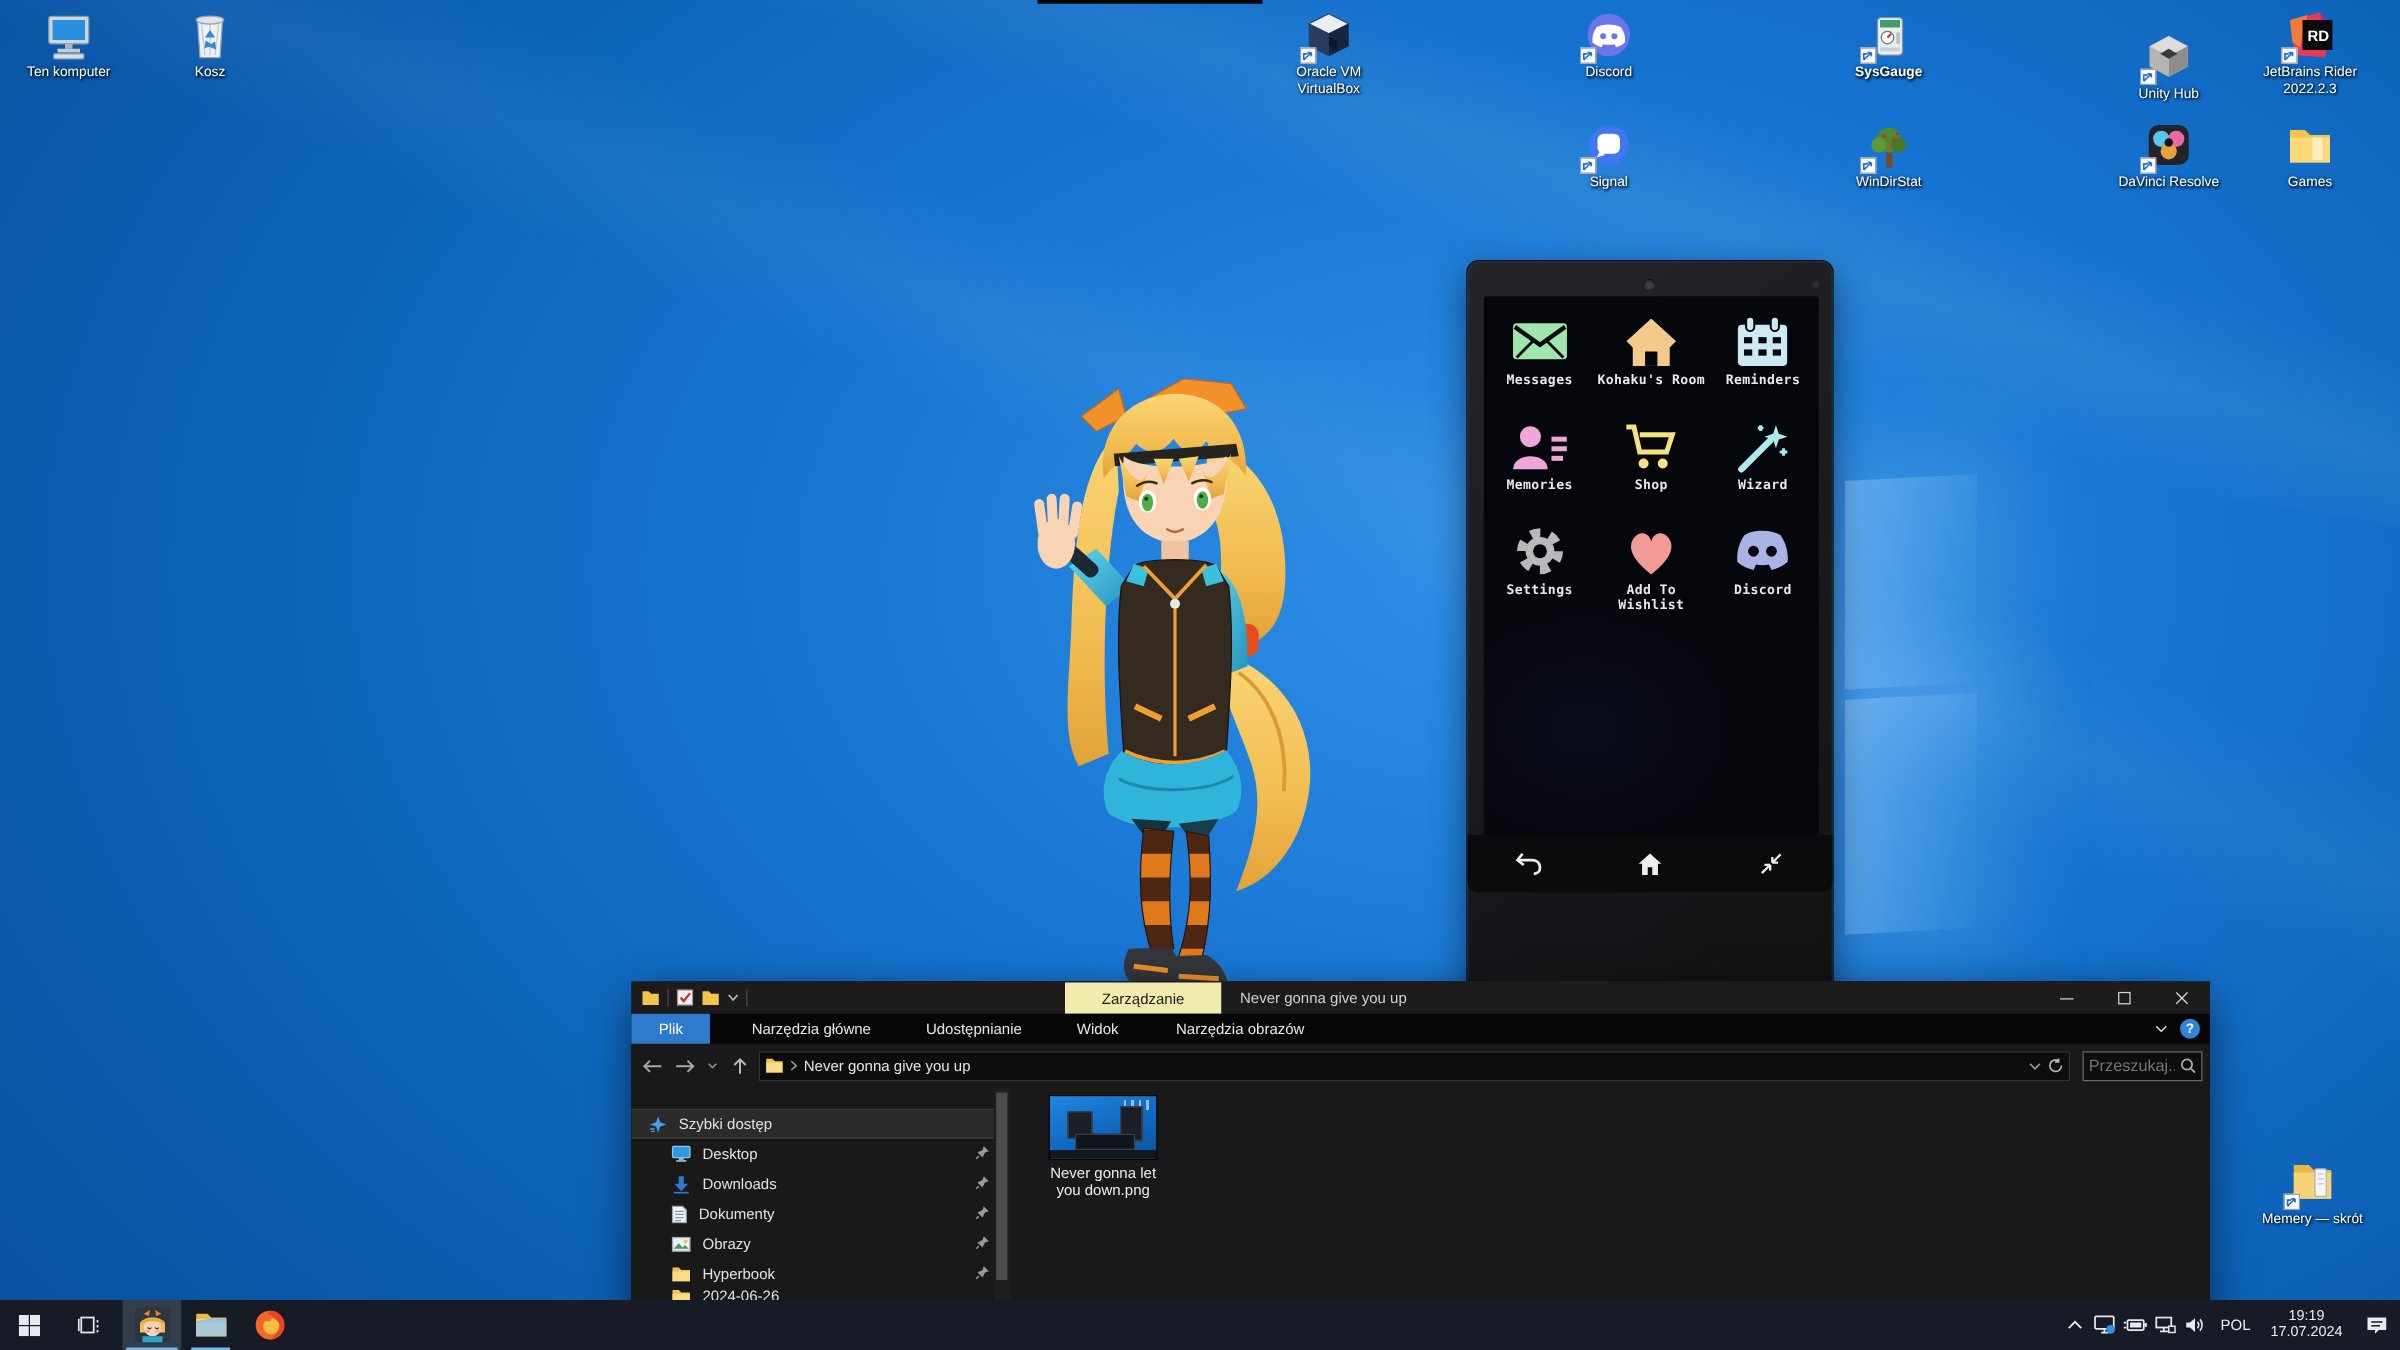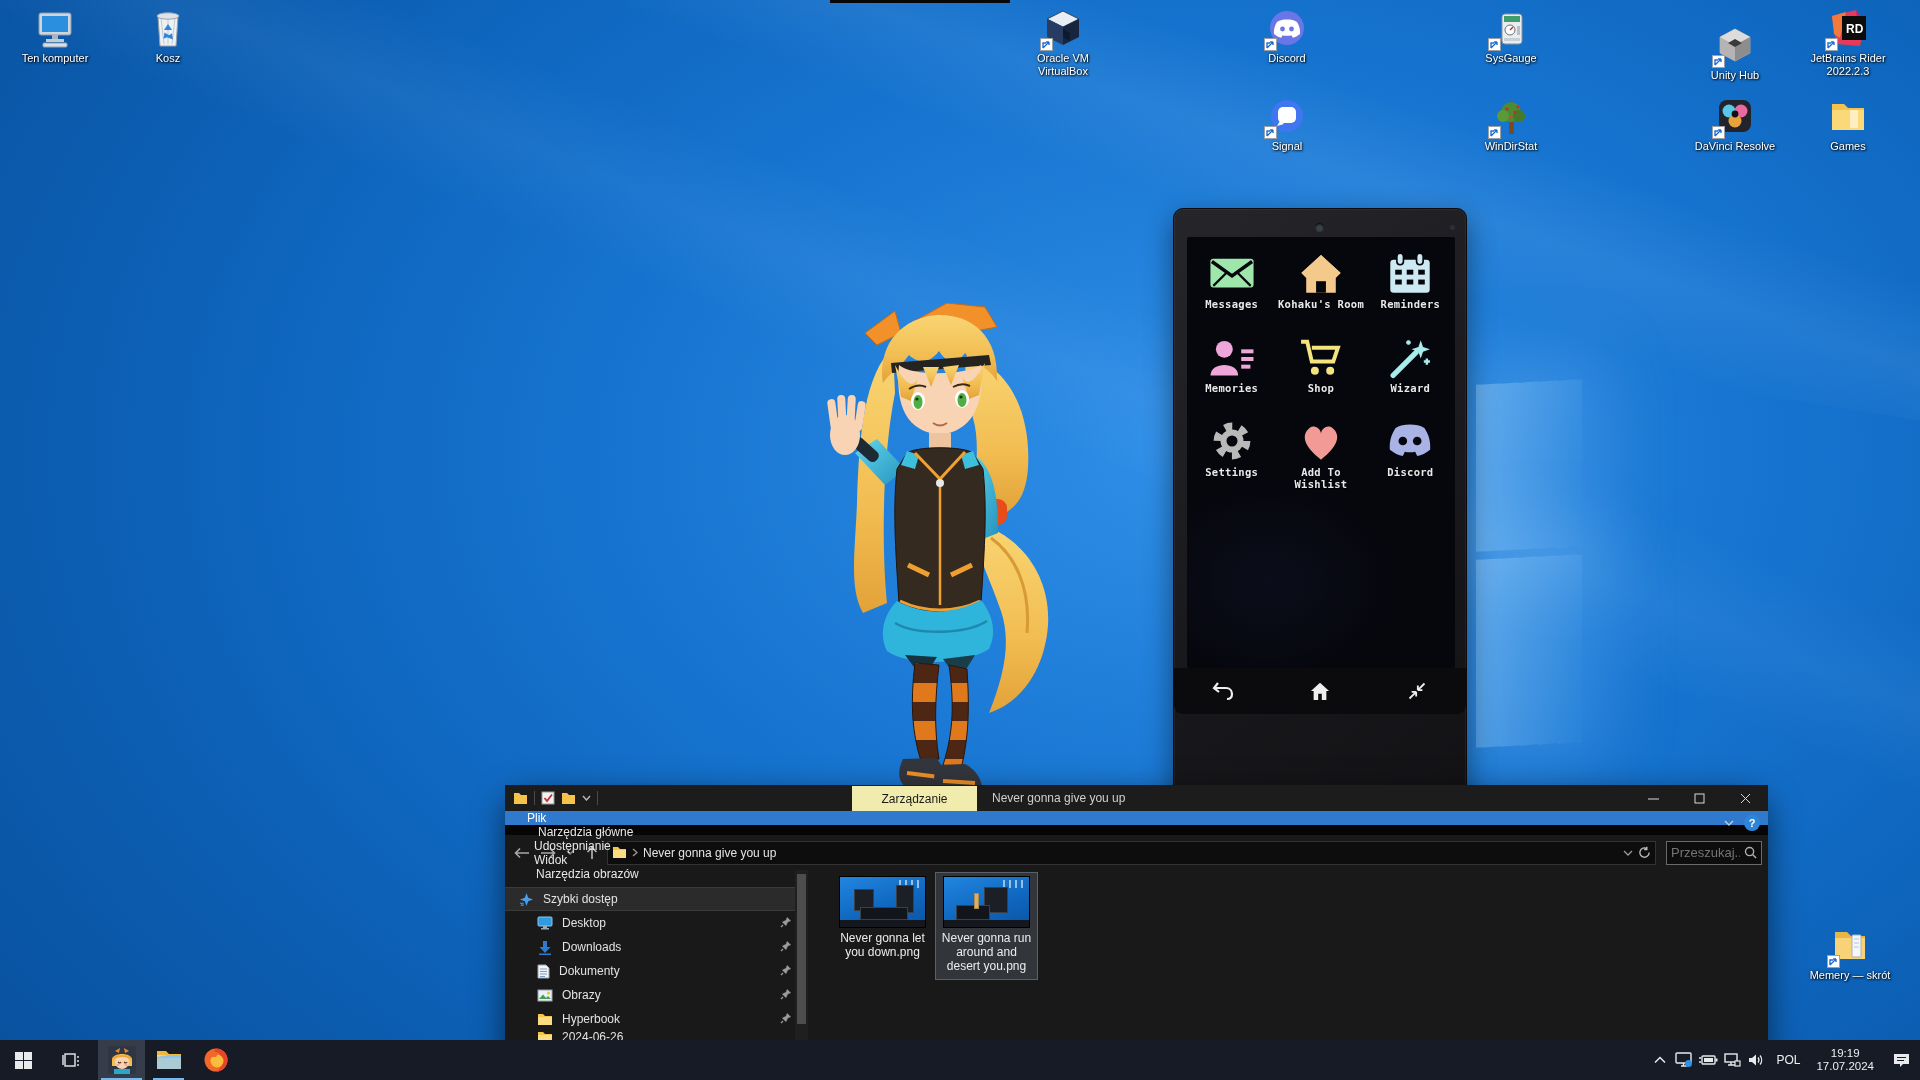--- a/index.html
+++ b/index.html
@@ -50,21 +50,21 @@
     background:#191919; box-shadow:0 10px 32px rgba(0,0,0,.55); color:#e6e6e6; font-size:12px;border-radius:24px; }
   .titlebar { height:26px; background:#1c1c1c; display:flex; align-items:center; position:relative; }
   .qat { display:flex; align-items:center; gap:6px; padding-left:8px; }
   .qat .sep { width:1px; height:14px; background:#4a4a4a; }
   .manage-tab { position:absolute; left:347px; top:1px; width:125px; height:25px; background:#f1ecae;
     color:#1a1a1a; display:flex; align-items:center; justify-content:center; font-size:12px; }
   .win-title { position:absolute; left:487px; top:0; height:26px; display:flex; align-items:center;
     color:#cfcfcf; font-size:12px; }
   .win-controls { position:absolute; right:0; top:0; height:26px; display:flex; }
   .wc { width:46px; height:26px; display:flex; align-items:center; justify-content:center; color:#d8d8d8; }
-  .tabsrow { height:24px; background:#060606; display:flex; align-items:stretch; position:relative;flex-direction:column; }
+  .tabsrow { height:24px; background:#060606; display:flex; align-items:stretch; position:relative; }
   .rtab { display:flex; align-items:center; padding:0 15px; color:#e8e8e8; }
   .rtab.file { background:#2f7acc; color:#fff; padding:0 22px; }
   .ribbon-right { position:absolute; right:8px; top:0; height:24px; display:flex; align-items:center; gap:10px; }
   .help-circle { width:16px; height:16px; border-radius:50%; background:#2f86d8; color:#fff; font-size:11px;
     font-weight:bold; display:flex; align-items:center; justify-content:center; }
   .addressrow { height:35px; background:#191919; display:flex; align-items:center; padding:0 6px; gap:4px; }
   .navarrow { width:22px; display:flex; justify-content:center; }
   .crumb-bar { flex:1; height:24px; background:#0d0d0d; border:1px solid #333; display:flex;
     align-items:center; padding:0 4px; gap:5px; color:#e4e4e4; }
   .crumb-bar .grow { flex:1; }
@@ -173,21 +173,21 @@
       </svg>
     <span class="sc-badge">
         <svg width="9" height="9" viewBox="0 0 9 9">
           <path d="M1,8 L1,3 L4,3 M1,8 L7,2 M7,2 v3 M7,2 h-3" stroke="#1e6fd0" stroke-width="1.4" fill="none"></path>
         </svg>
       </span>
   </div>
   <div class="lbl">Discord</div>
 </div>
 
-<div class="dicon" style="left:1463px; top:8px;">
+<div class="dicon" style="left:1463px; top:8px;font-weight:bold;">
   <div class="ig">
     <svg width="44" height="42" viewBox="0 0 44 42">
         <rect x="13" y="6" width="20" height="30" rx="3" fill="#e9edf0" stroke="#8a949c"></rect>
         <rect x="15" y="8" width="16" height="6" fill="#3f9e6e"></rect>
         <circle cx="21" cy="22" r="5" fill="#fff" stroke="#68727a"></circle>
         <path d="M21,22 L24,19" stroke="#c03030" stroke-width="1.5"></path>
         <rect x="28" y="18" width="3" height="9" fill="#b8c0c8"></rect>
         <rect x="15" y="30" width="16" height="3" fill="#c8d0d6"></rect>
       </svg>
     <span class="sc-badge">
@@ -698,30 +698,20 @@
       <div class="fitem">
         <div class="fthumb">
           <div class="dots"></div>
           <div class="w1" style="left:14px; top:12px; width:20px; height:22px;"></div>
           <div class="w1" style="left:56px; top:8px; width:18px; height:28px;"></div>
           <div class="w1" style="left:20px; top:30px; width:48px; height:13px; background:#12151b;"></div>
           <div class="tb"></div>
         </div>
         <div class="fname">Never gonna let you down.png</div>
       </div>
-      <div class="fitem selected">
-        <div class="fthumb">
-          <div class="dots"></div>
-          <div class="w1" style="left:40px; top:10px; width:24px; height:26px;"></div>
-          <div class="w1" style="left:12px; top:28px; width:34px; height:15px; background:#12151b;"></div>
-          <div class="w1" style="left:30px; top:16px; width:5px; height:16px; background:#d8b06a; border-color:#b08a4a;"></div>
-          <div class="tb"></div>
-        </div>
-        <div class="fname">Never gonna run around and desert you.png</div>
-      </div>
     </div>
   </div>
 </div>
 
 <div id="taskbar">
   <div class="tbtn">
     <svg width="17" height="17" viewBox="0 0 17 17">
         <rect x="0" y="0" width="8" height="8" fill="#e8eaed"></rect>
         <rect x="9" y="0" width="8" height="8" fill="#e8eaed"></rect>
         <rect x="0" y="9" width="8" height="8" fill="#e8eaed"></rect>

